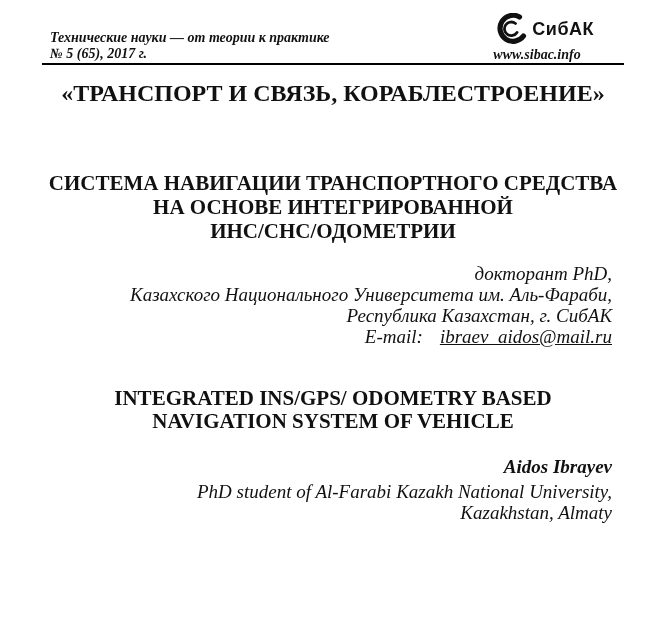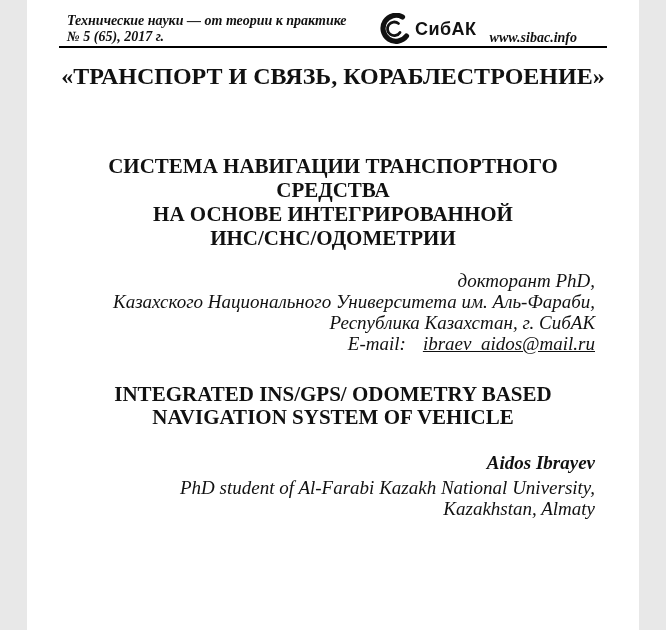--- a/index.html
+++ b/index.html
@@ -1,25 +1,25 @@
 <!DOCTYPE html>
 <html><head>
 <meta charset="utf-8">
 <style>
   * { margin: 0; padding: 0; box-sizing: border-box; }
   html, body { background: #e8e8e8; }
   .page {
     position: relative;
-    width: 612px;
+    width: 666px;
     height: 630px;
     margin: 0 auto;
     background: #ffffff;
     color: #111111;
     font-family: "Liberation Serif", serif;
-    padding: 0 32px;
+    padding: 0 42px;
     overflow: hidden;
   }
   
   .header {
     display: flex;
     justify-content: space-between;
     align-items: flex-end;
     padding-top: 13px;
     border-bottom: 2.5px solid #000000;
   }
@@ -27,24 +27,23 @@
     padding-left: 8px;
     padding-bottom: 1px;
     font-size: 14px;
     line-height: 16px;
     font-weight: bold;
     font-style: italic;
   }
   .header-right {
     margin-right: 30px;
     display: flex;
-    flex-direction: row;
-    align-items: flex-end;
+    flex-direction: column;
+    align-items: flex-start;
     padding-bottom: 0px;
-    gap: 13px;
   }
   .logo-row {
     display: flex;
     align-items: center;
     gap: 5px;
   }
   .logo-icon svg { display: block; }
   .logo-text {
     font-family: "Liberation Sans", sans-serif;
     font-weight: bold;
@@ -77,21 +76,21 @@
     font-weight: bold;
   }
   .title-ru {
     margin-top: 64px;
     text-align: center;
     font-size: 21px;
     line-height: 24px;
     font-weight: bold;
   }
   .title-en {
-    margin-top: 29px;
+    margin-top: 40px;
     text-align: center;
     font-size: 21px;
     line-height: 23px;
     font-weight: bold;
   }
   
   .author-block {
     text-align: right;
     font-style: italic;
     font-size: 19px;

